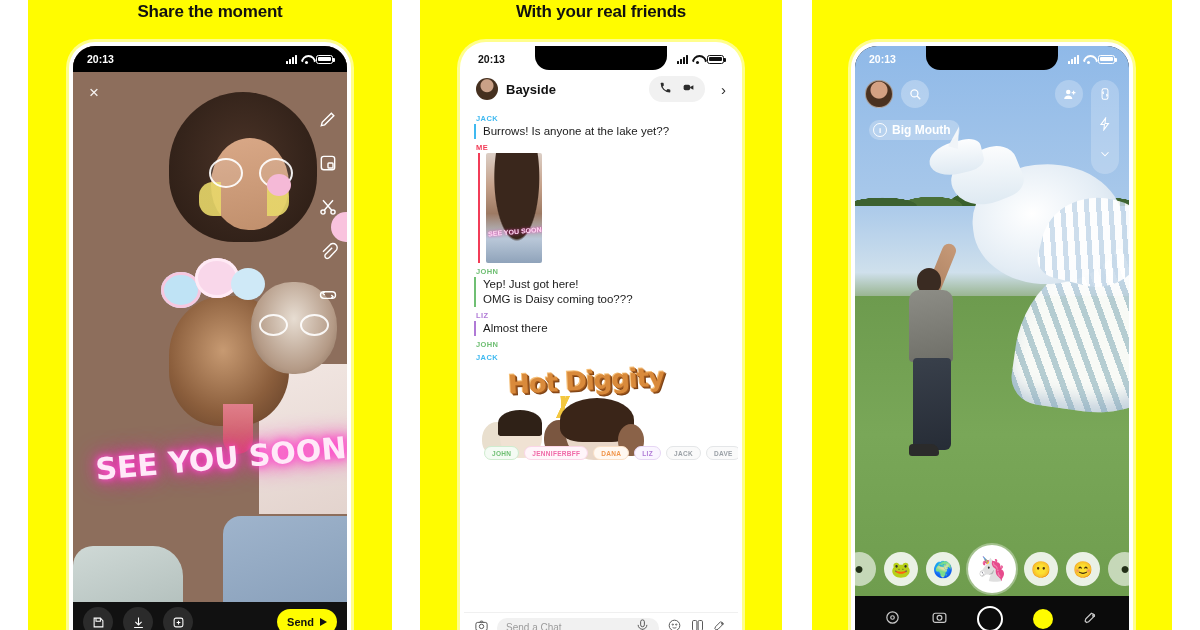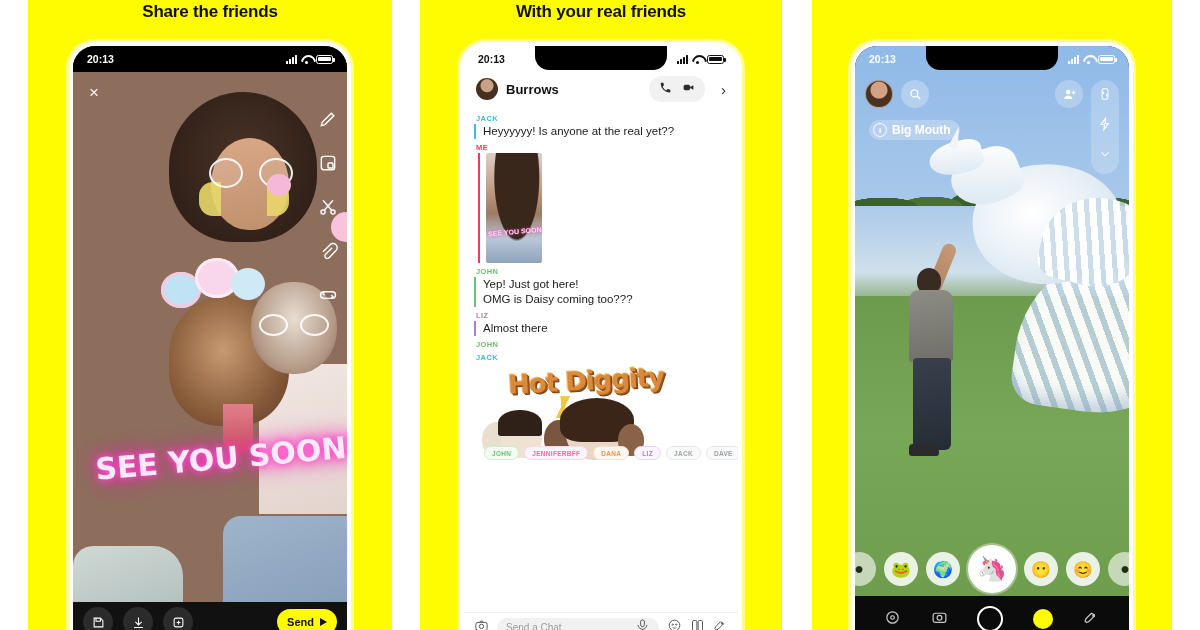--- a/index.html
+++ b/index.html
@@ -457,21 +457,21 @@
   .ar-bottombar svg{width:17px;height:17px;stroke:#c9c9c9;fill:none;stroke-width:1.7;}
   .ar-shutter{width:26px;height:26px;border-radius:50%;border:2.5px solid #fff;}
   .ar-ghost{width:20px;height:20px;border-radius:50%;background:#FFFC00;}
 </style>
 </head>
 <body>
 
 <div class="stage">
 
   <section class="panel" id="panel-1">
-    <div class="panel-caption">Share the friends</div>
+    <div class="panel-caption">Share the moment</div>
 
     <div class="phone">
       <div class="screen">
 
         <div class="statusbar dark">
           <span>20:13</span>
           <span class="sb-right">
             <span class="sig">
                 <i></i>
                 <i></i>
@@ -590,41 +590,41 @@
                   <i></i>
                   <i></i>
                 </span>
               <span class="wifi"></span>
               <span class="batt"></span>
             </span>
           </div>
 
           <div class="chat-header">
             <span class="avatar-sm"></span>
-            <span class="chat-title">Burrows</span>
+            <span class="chat-title">Bayside</span>
             <span class="hdr-pill">
               <span>
                 <svg viewBox="0 0 24 24">
                     <path d="M6.6 10.8a15 15 0 006.6 6.6l2.2-2.2a1 1 0 011-.25 11 11 0 003.5.56 1 1 0 011 1V20a1 1 0 01-1 1A17 17 0 013 4a1 1 0 011-1h3.5a1 1 0 011 1 11 11 0 00.56 3.5 1 1 0 01-.25 1z"></path>
                   </svg>
               </span>
               <span>
                 <svg viewBox="0 0 24 24">
                     <rect x="3" y="7" width="12" height="10" rx="3"></rect>
                     <path d="M15 11l6-3v8l-6-3z"></path>
                   </svg>
               </span>
             </span>
             <span class="hdr-chev">›</span>
           </div>
 
           <div class="chat-body">
 
             <div class="who jack">JACK</div>
-            <div class="msg jack">Heyyyyyy! Is anyone at the real yet??</div>
+            <div class="msg jack">Burrows! Is anyone at the lake yet??</div>
 
             <div class="who me">ME</div>
             <div class="snap-thumb">
               <div class="snap-thumb-inner">
                 <span class="tiny-text">SEE YOU SOON!</span>
               </div>
             </div>
 
             <div class="who john">JOHN</div>
             <div class="msg john">

